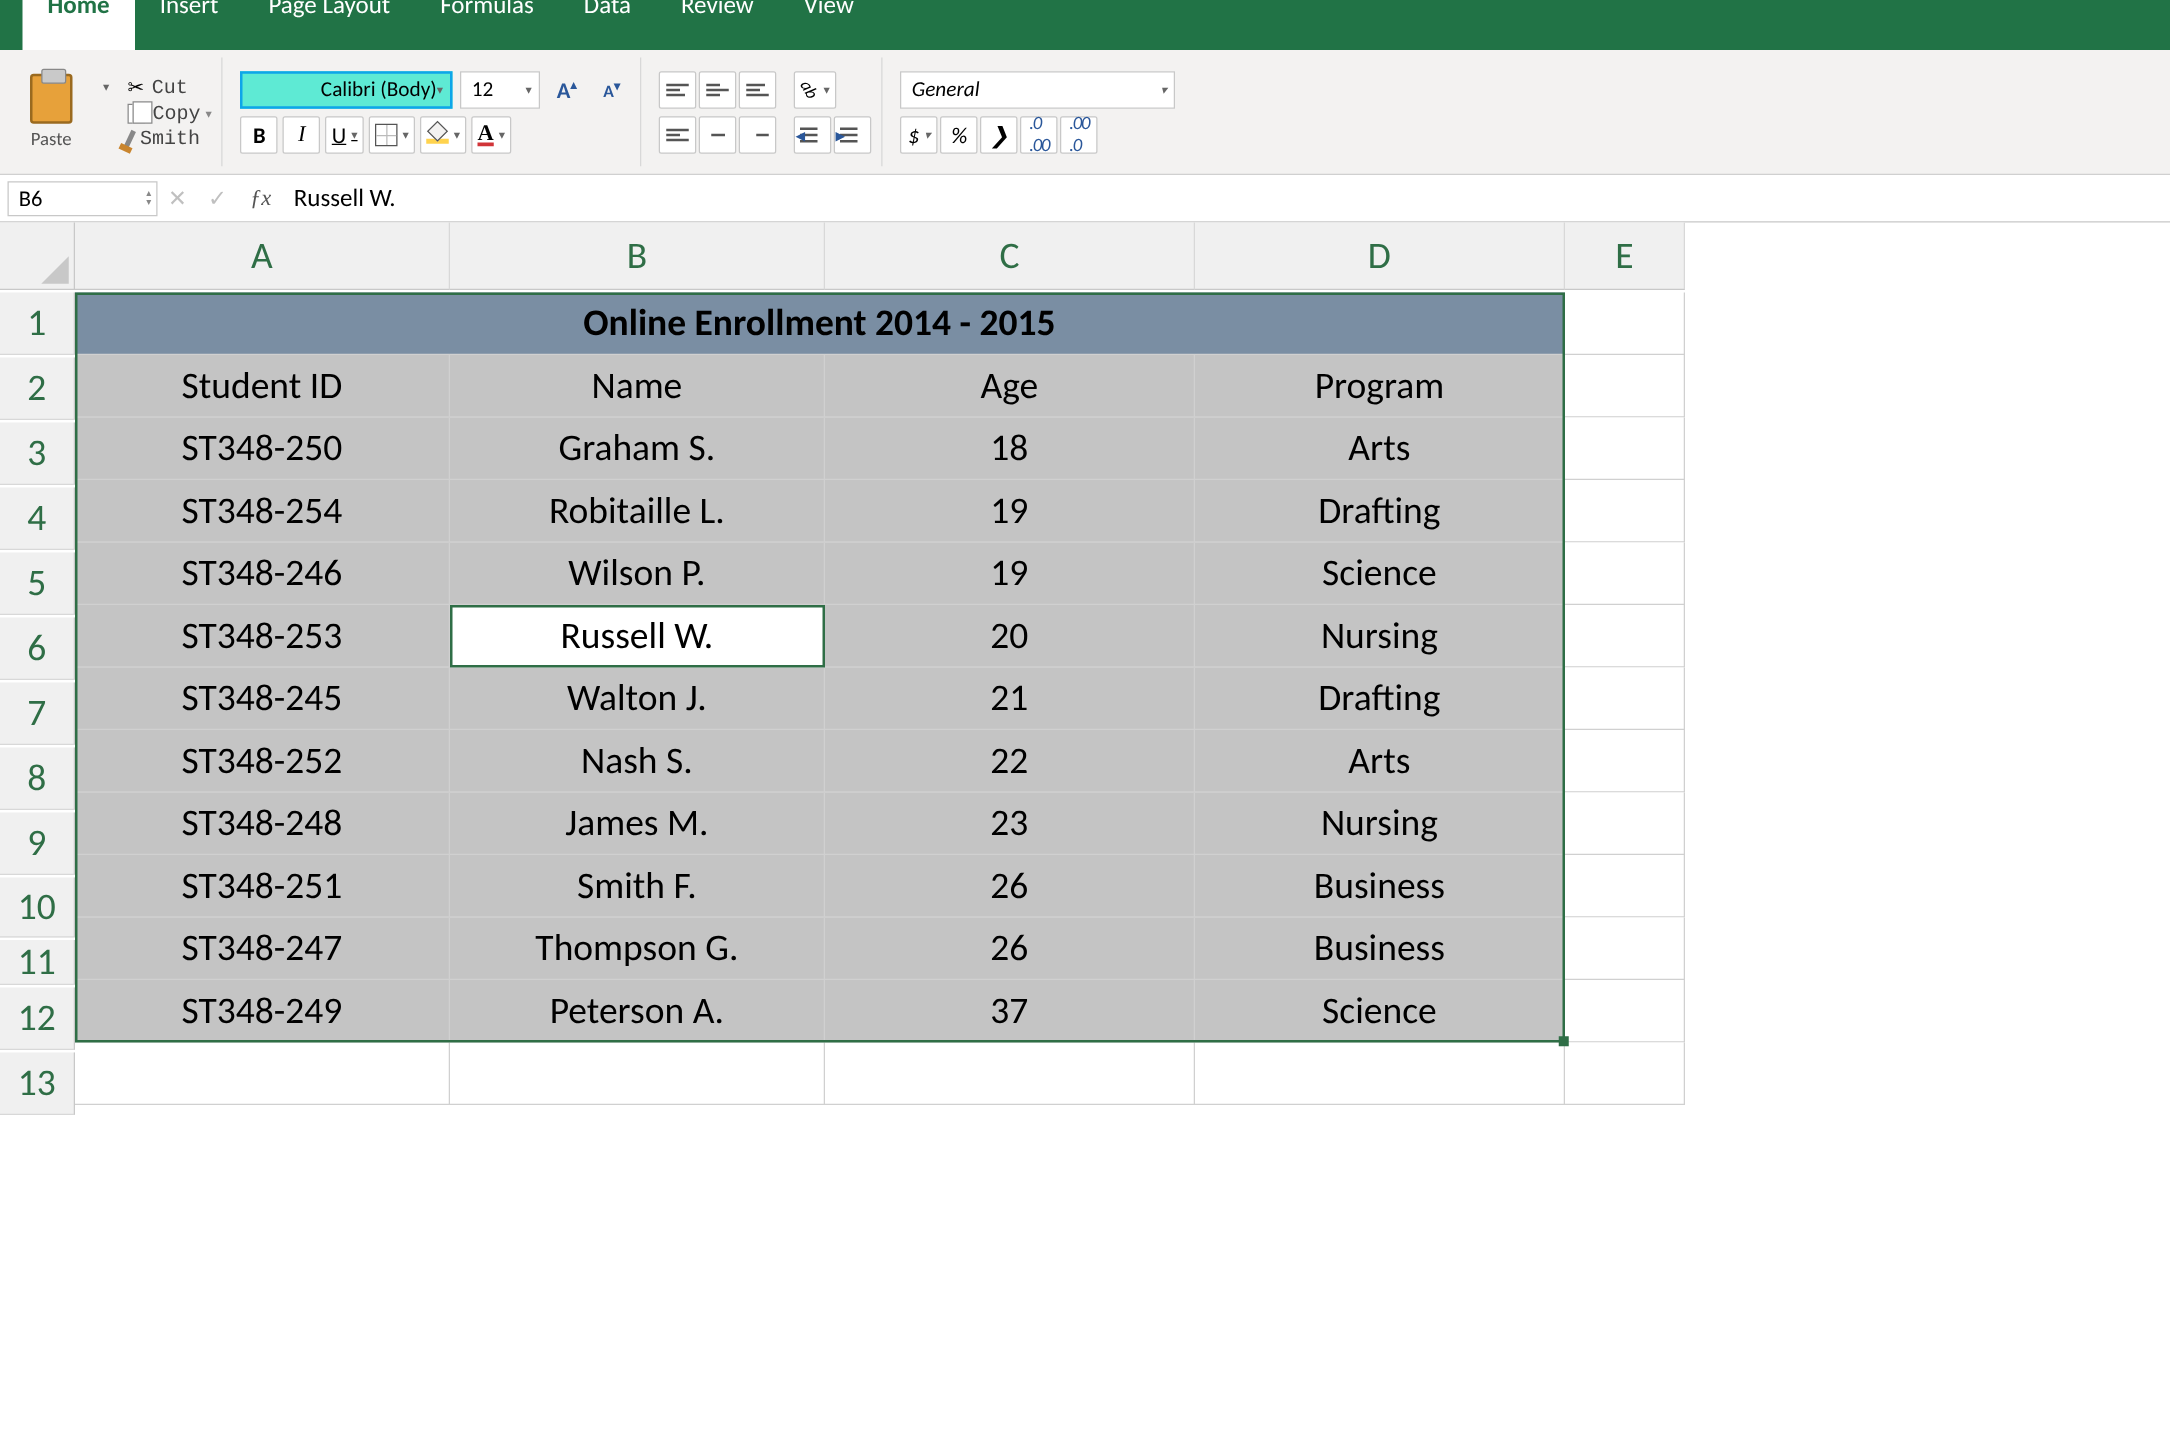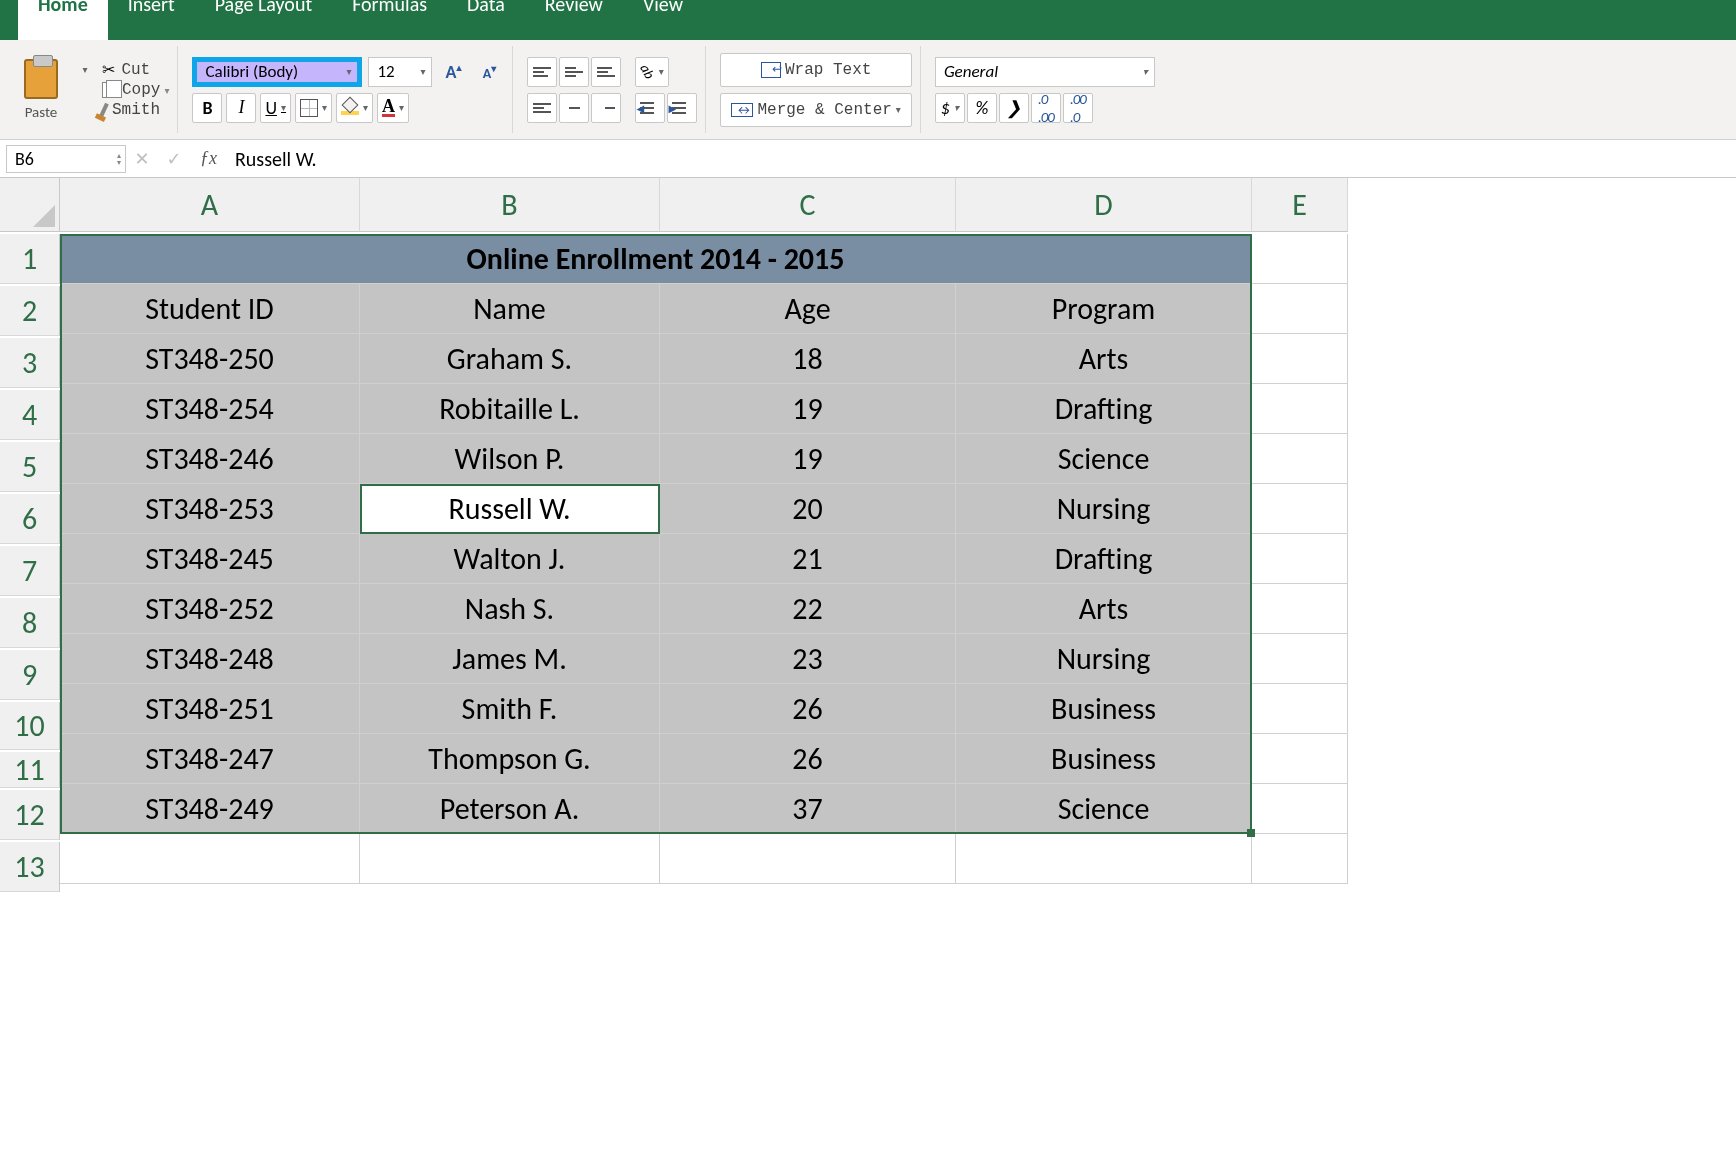--- a/index.html
+++ b/index.html
@@ -17,21 +17,21 @@
 .vstack { display: flex; flex-direction: column; gap: 2px; }
 .hstack { display: flex; flex-direction: row; align-items: center; gap: 2px; }
 .btn { display: inline-flex; align-items: center; justify-content: center; min-width: 30px; height: 30px; border: 1px solid transparent; background: transparent; font-size: 18px; cursor: pointer; padding: 0 4px; border-radius: 2px; }
 .btn.boxed { border:1px solid #c8c8c8; background:#fff; }
 .btn-lbl { font-size: 16px; color:#444; margin-left:4px;font-family:Liberation Mono, monospace; }
 .drop::after { content:"▾"; font-size:10px; margin-left:4px; color:#666; }
 .paste-block { display:flex; flex-direction:column; align-items:center; padding:0 6px;}
 .paste-icon { width:34px; height:40px; background:#e7a13a; border:2px solid #9a6a1f; border-radius:3px; position:relative;}
 .paste-icon::before { content:""; position:absolute; top:-6px; left:7px; width:18px; height:10px; background:#c9c9c9; border:1px solid #888; border-radius:2px;}
 .paste-lbl { font-size:15px; color:#555; margin-top:4px;}
-.font-select { height:30px; border:5px solid #0ea5e9; background:#c4b5fd; font-size:17px; padding:0 6px 0 8px; min-width:170px; display:flex; align-items:center; justify-content:space-between;}
+.font-select { height:30px; border:2px solid #0ea5e9; background:#5eead4; font-size:17px; padding:0 6px 0 8px; min-width:170px; display:flex; align-items:center; justify-content:flex-end;}
 .size-select { height:30px; border:1px solid #c8c8c8; background:#fff; font-size:17px; padding:0 6px 0 8px; min-width:64px; display:flex; align-items:center; justify-content:space-between;}
 .fmt-select { height:30px; border:1px solid #c8c8c8; background:#fff; font-size:17px; padding:0 6px 0 8px; min-width:220px; display:flex; align-items:center; justify-content:space-between;}
 .sel-caret { font-size:10px; color:#666;}
 .underline-red { border-bottom:3px solid #d13438; display:inline-block; font-weight:bold; font-family:Georgia,serif; font-size:18px; line-height:14px; padding-bottom:1px;}
 .fill-yellow { width:18px;height:14px;border-bottom:4px solid #ffd34e; position:relative; display:inline-block;}
 .fill-yellow::before{content:"";position:absolute;top:-2px;left:3px;width:10px;height:10px;border:1px solid #555;transform:rotate(45deg);background:#f3f2f1;}
 .border-ic{width:18px;height:18px;border:1px solid #555;display:inline-block;position:relative;}
 .border-ic::before,.border-ic::after{content:"";position:absolute;background:#bbb;}
 .border-ic::before{left:50%;top:0;width:1px;height:100%;}
 .border-ic::after{top:50%;left:0;height:1px;width:100%;}
@@ -208,32 +208,20 @@
         <span class="btn boxed">
             <span class="indent-ic arrow-l"></span>
           </span>
         <span class="btn boxed">
             <span class="indent-ic arrow-r"></span>
           </span>
       </div>
     </div>
   </div>
 
-  <div class="group">
-    <div class="vstack" style="gap:6px">
-      <div class="btn boxed" style="width:auto;padding:0 10px;height:34px">
-        <span class="wrap-ic"></span>
-        <span class="btn-lbl">Wrap Text</span>
-      </div>
-      <div class="btn boxed drop" style="width:auto;padding:0 10px;height:34px">
-        <span class="merge-ic"></span>
-        <span class="btn-lbl">Merge &amp; Center</span>
-      </div>
-    </div>
-  </div>
 
   <div class="group">
     <div class="vstack" style="gap:6px">
       <div class="fmt-select">
         <span>General</span>
           <span class="sel-caret">▾</span>
       </div>
       <div class="hstack">
         <span class="btn boxed drop">$</span>
         <span class="btn boxed">%</span>

